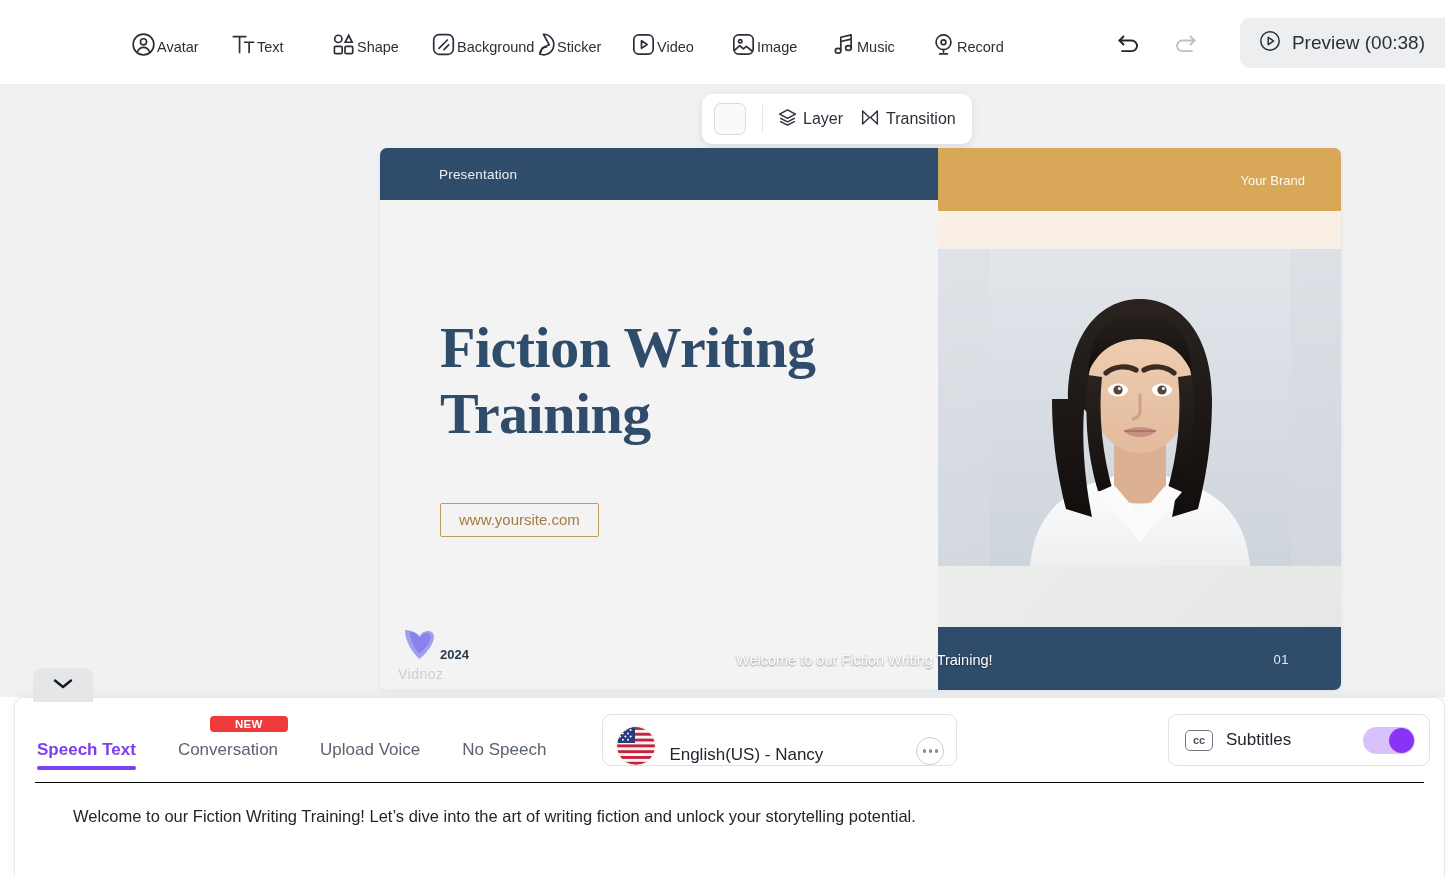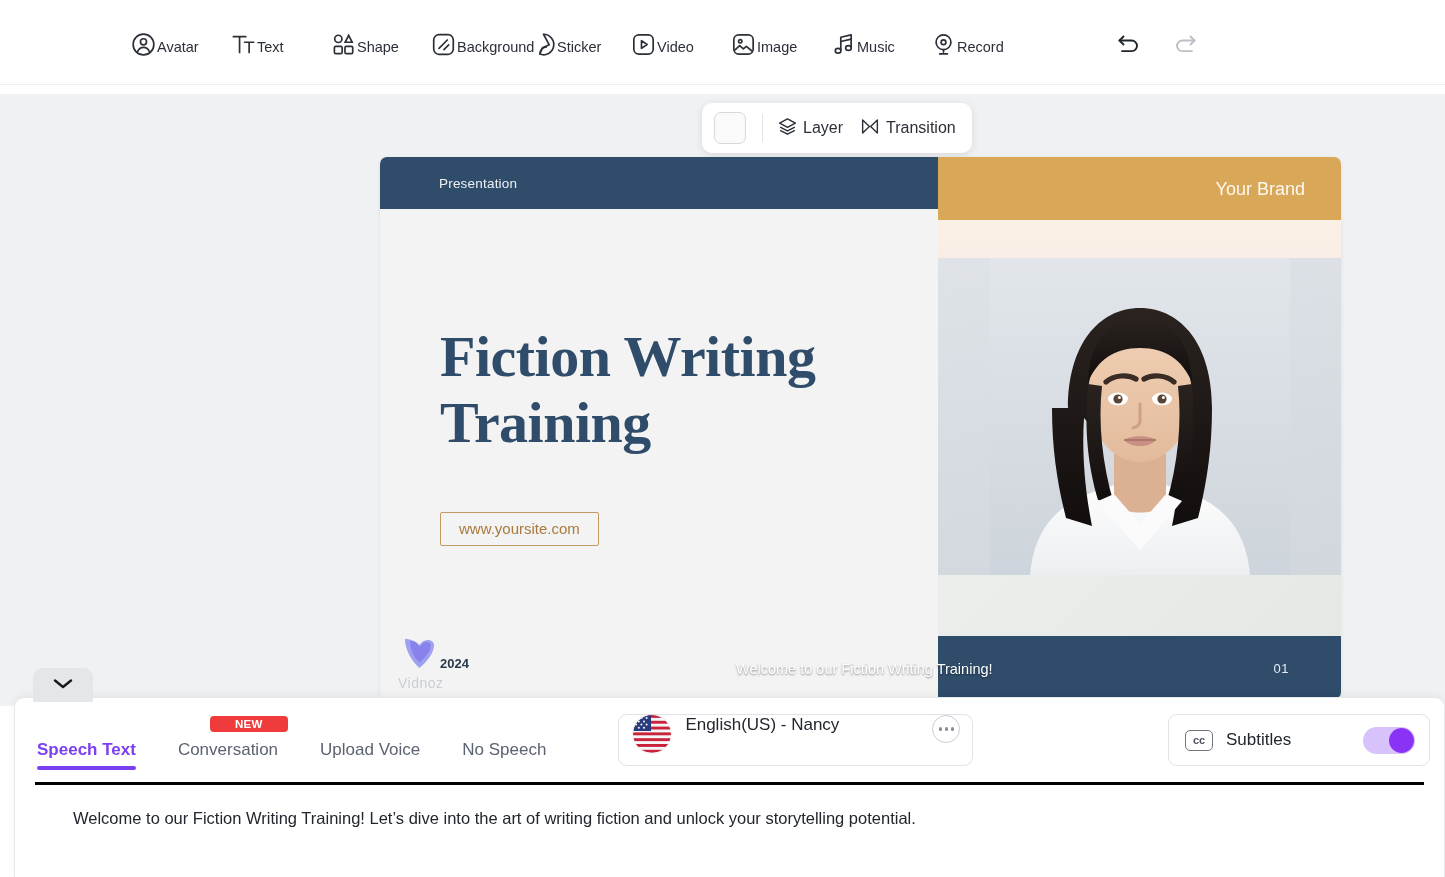--- a/index.html
+++ b/index.html
@@ -37,21 +37,21 @@
   .preview-btn {
     position: absolute; right: 0; top: 18px;
     height: 50px; display: flex; align-items: center; gap: 10px;
     background: #eceef0; border-radius: 10px 0 0 10px;
     padding: 0 20px 0 18px; cursor: pointer;
   }
   .preview-btn .ptxt { font-size: 19px; color: #2b2f38; white-space: nowrap; }
 
   
   .canvas-area {
-    position: absolute; top: 94px; left: 0;
+    position: absolute; top: 85px; left: 0;
     width: 1445px; height: 612px;
     background: #f0f1f3;
   }
 
   
   .lt-bar {
     position: absolute; left: 702px; top: 9px;
     height: 50px; background: #fff; border-radius: 10px;
     display: flex; align-items: center;
     box-shadow: 0 2px 8px rgba(0,0,0,0.10);
@@ -86,21 +86,21 @@
     position: absolute; left: 59px; top: 50%; transform: translateY(-50%);
     color: #eef1f4; font-size: 13.5px; letter-spacing: .2px;
   }
   .gold-bar {
     position: absolute; left: 0; top: 0; width: 100%; height: 63px;
     background: #d9a köz;
     background: #d8a757;
   }
   .gold-bar .gb {
     position: absolute; right: 36px; top: 50%; transform: translateY(-50%);
-    color: #fdf8f1; font-size: 18px;
+    color: #fdf8f1; font-size: 13px;
   }
 
   .slide-title {
     position: absolute; left: 60px; top: 167px; width: 470px;
     font-family: "Liberation Serif", "DejaVu Serif", serif;
     font-weight: 700; font-size: 58px; line-height: 1.14;
     color: #2f4c6b; letter-spacing: -0.5px;
   }
   .url-box {
     position: absolute; left: 60px; top: 355px;
@@ -187,22 +187,22 @@
     content: ""; position: absolute; left: 0; bottom: 0;
     width: 100%; height: 4px; background: #7b3ff2; border-radius: 2px;
   }
   .newbadge {
     position: absolute; top: -24px; left: 32px;
     background: #ef3b3b; color: #fff; font-size: 11.5px; font-weight: 700;
     padding: 2px 25px; border-radius: 4px; letter-spacing: .3px;
   }
   .voice-sel {
     width: 355px; height: 52px; border: 1px solid #dfe2e6; border-radius: 9px;
-    display: flex; align-items: flex-start; padding: 0 12px 0 14px;
-    margin-left: 30px; cursor: pointer; background: #fff;
+    display: flex; align-items: flex-end; padding: 0 12px 0 14px;
+    margin-left: 14px; cursor: pointer; background: #fff;
   }
   .flag {
     width: 38px; height: 38px; border-radius: 50%;
     overflow: hidden; flex: 0 0 38px; position: relative;
     box-shadow: 0 0 0 1px rgba(0,0,0,0.06);
   }
   .voice-name { font-size: 17px; color: #22262e; margin-left: 14px; flex: 1; }
   .dots-btn {
     width: 28px; height: 28px; border-radius: 50%; border: 1.3px solid #c9ced5;
     display: flex; align-items: center; justify-content: center; gap: 2.5px;
@@ -229,21 +229,21 @@
   .subs-box .slbl { font-size: 17px; color: #22262e; margin-left: 13px; flex: 1; }
   .toggle {
     width: 52px; height: 27px; border-radius: 14px; background: #d8c2fb;
     position: relative; cursor: pointer; flex: 0 0 52px;
   }
   .toggle .knob {
     position: absolute; right: 1px; top: 1px;
     width: 25px; height: 25px; border-radius: 50%; background: #8b33f5;
   }
   .speech-area {
-    margin: 0 20px; border-top: 3px solid #000000;
+    margin: 0 20px; border-top: 1px solid #000000;
     height: 96px; padding: 22px 18px 0 38px;
   }
   .speech-text {
     font-size: 16.5px; color: #22262e; line-height: 1.45;
     font-family: "Liberation Sans", sans-serif;
   }
 </style>
 </head>
 <body>
 
@@ -358,20 +358,29 @@
         </svg>
       </div>
       <div class="ur-btn">
         <svg width="28" height="24" viewBox="0 0 28 24" fill="none" stroke="#bcc0c6" stroke-width="1.9" stroke-linecap="round" stroke-linejoin="round">
           <path d="M19.5 6.5l4 4-4 4"></path>
           <path d="M23.5 10.5H11.3a5.3 5.3 0 0 0 0 10.6H21"></path>
         </svg>
       </div>
     </div>
 
+    <div class="preview-btn">
+      <span>
+        <svg width="24" height="24" viewBox="0 0 24 24" fill="none" stroke="#2b2f38" stroke-width="1.5" stroke-linejoin="round">
+          <circle cx="12" cy="12" r="9.2"></circle>
+            <path d="M10.2 8.3l5.4 3.7-5.4 3.7z"></path>
+        </svg>
+      </span>
+      <span class="ptxt">Preview (00:38)</span>
+    </div>
   </div>
 
   <div class="canvas-area">
 
     <div class="lt-bar">
       <div class="lt-swatch"></div>
       <div class="lt-div"></div>
       <div class="lt-item">
         <span>
           <svg width="21" height="21" viewBox="0 0 24 24" fill="none" stroke="#2b2f38" stroke-width="1.6" stroke-linejoin="round">

